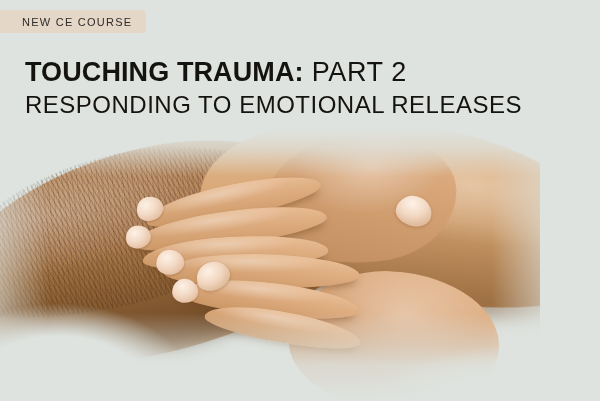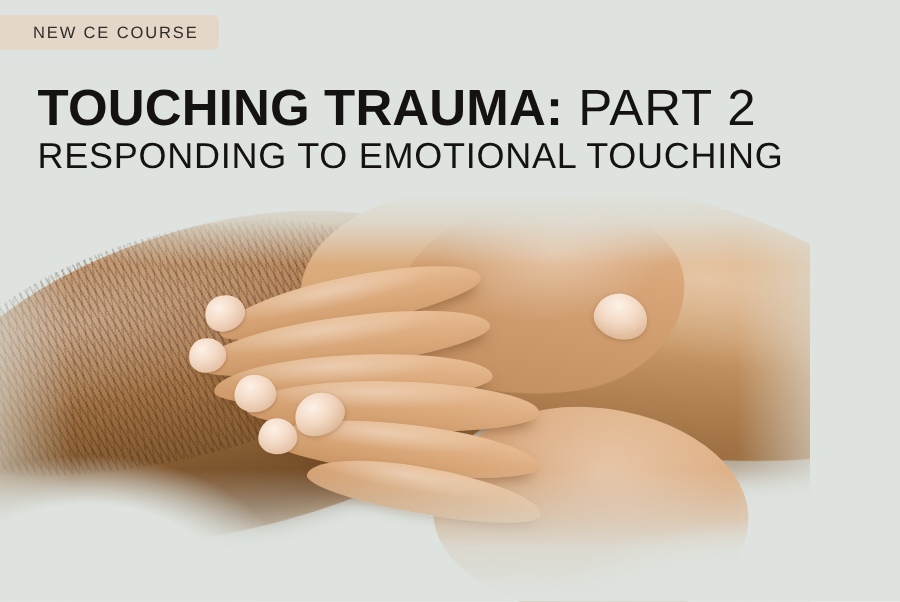--- a/index.html
+++ b/index.html
@@ -217,21 +217,21 @@
     font-size:11px;
     color:#2f2c29;
   }
 
   .headline {
     position:absolute;
     left:25px; top:57px;
     color:#15130f;
   }
   .line1 {
-    font-size:34px;
+    font-size:27px;
     line-height:30px;
     letter-spacing:.2px;
     white-space:nowrap;
   }
   .line1 .strong {
     font-weight:bold;
     letter-spacing:.1px;
   }
   .line1 .light {
     font-weight:400;
@@ -293,16 +293,16 @@
   </div>
 
   <div class="badge">
     <span>NEW CE COURSE</span>
   </div>
 
   <div class="headline">
     <div class="line1">
       <span class="strong">TOUCHING TRAUMA:</span><span class="light"> PART 2</span>
     </div>
-    <div class="line2">RESPONDING TO EMOTIONAL TOUCHING</div>
+    <div class="line2">RESPONDING TO EMOTIONAL RELEASES</div>
   </div>
 
 </div>
 
 </body></html>

